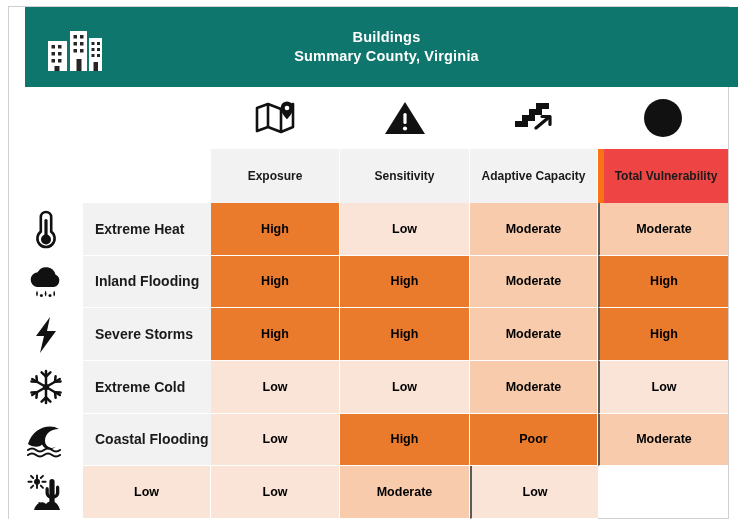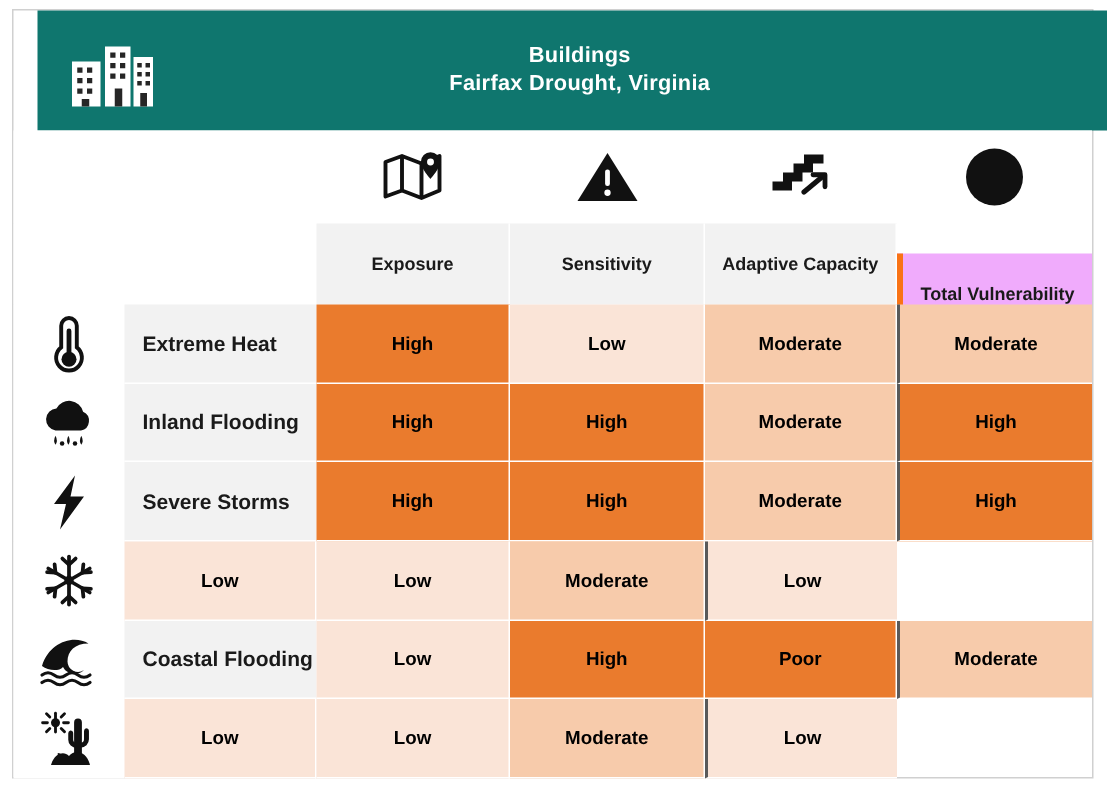--- a/index.html
+++ b/index.html
@@ -89,24 +89,23 @@
     text-align: center;
     font-size: 12px;
     font-weight: bold;
     color: #1a1a1a;
     line-height: 1.18;
     background: #f2f2f2;
     border-right: 1px solid #ffffff;
   }
   #head-row .hcell.blank { background: #ffffff; border-right: none; }
   #head-row .hcell.total {
-    background: #f0abfc;
-    border-left: 4px solid #f97316;
+    background: #ef4444;
+    border-left: 6px solid #f97316;
     border-right: none;
-    margin-top: 20px;
   }
 
   
   #body-rows {
     position: absolute;
     left: 0; top: 196px;
     width: 719px; height: 316px;
   }
   .trow { height: 52.66px; }
   .cell {
@@ -182,21 +181,21 @@
             <rect x="47.5" y="27" width="3" height="3"></rect>
             <rect x="53" y="27" width="3" height="3"></rect>
             <rect x="47.5" y="33" width="3" height="3"></rect>
             <rect x="53" y="33" width="3" height="3"></rect>
             <rect x="49.5" y="41" width="4.5" height="9"></rect>
           </g>
         </svg>
       </div>
       <div id="title-text">
         <div class="t-line">Buildings</div>
-        <div class="t-line">Fairfax Drought, Virginia</div>
+        <div class="t-line">Summary County, Virginia</div>
       </div>
     </div>
 
     <div id="icon-row" class="colgrid">
       <div class="icell"></div>
       <div class="icell"></div>
 
       <div class="icell">
         <svg width="44" height="38" viewBox="0 0 44 38" aria-hidden="true">
           <g fill="none" stroke="#111" stroke-width="2.6" stroke-linejoin="round">
@@ -301,20 +300,21 @@
                 <path d="M28 24.2 L33.6 24.6"></path>
                 <path d="M28 24.2 L28.6 29.8"></path>
                 <path d="M10 24.2 L4.4 24.6"></path>
                 <path d="M10 24.2 L9.4 29.8"></path>
                 <path d="M28 13.8 L33.6 13.4"></path>
                 <path d="M28 13.8 L28.6 8.2"></path>
               </g>
               <circle cx="19" cy="19" r="3.1" fill="#111"></circle>
             </svg>
           </div>
+          <div class="cell label-cell">Extreme Cold</div>
           <div class="cell v-low">Low</div>
           <div class="cell v-low">Low</div>
           <div class="cell v-moderate">Moderate</div>
           <div class="cell v-low total-cell">Low</div>
         </div>
         <div class="trow colgrid">
           <div class="cell icon-cell">
             <svg width="42" height="36" viewBox="0 0 42 36" aria-hidden="true">
               <path d="M3 22 C8 6 24 1 34 7 C25 7 20 12 20 19 a7 7 0 0 0 11 5.6 a8.6 8.6 0 0 1 -14 -2 C14 26 7 25 3 22 z" fill="#111"></path>
               <g stroke="#111" stroke-width="2.1" fill="none" stroke-linecap="round">

